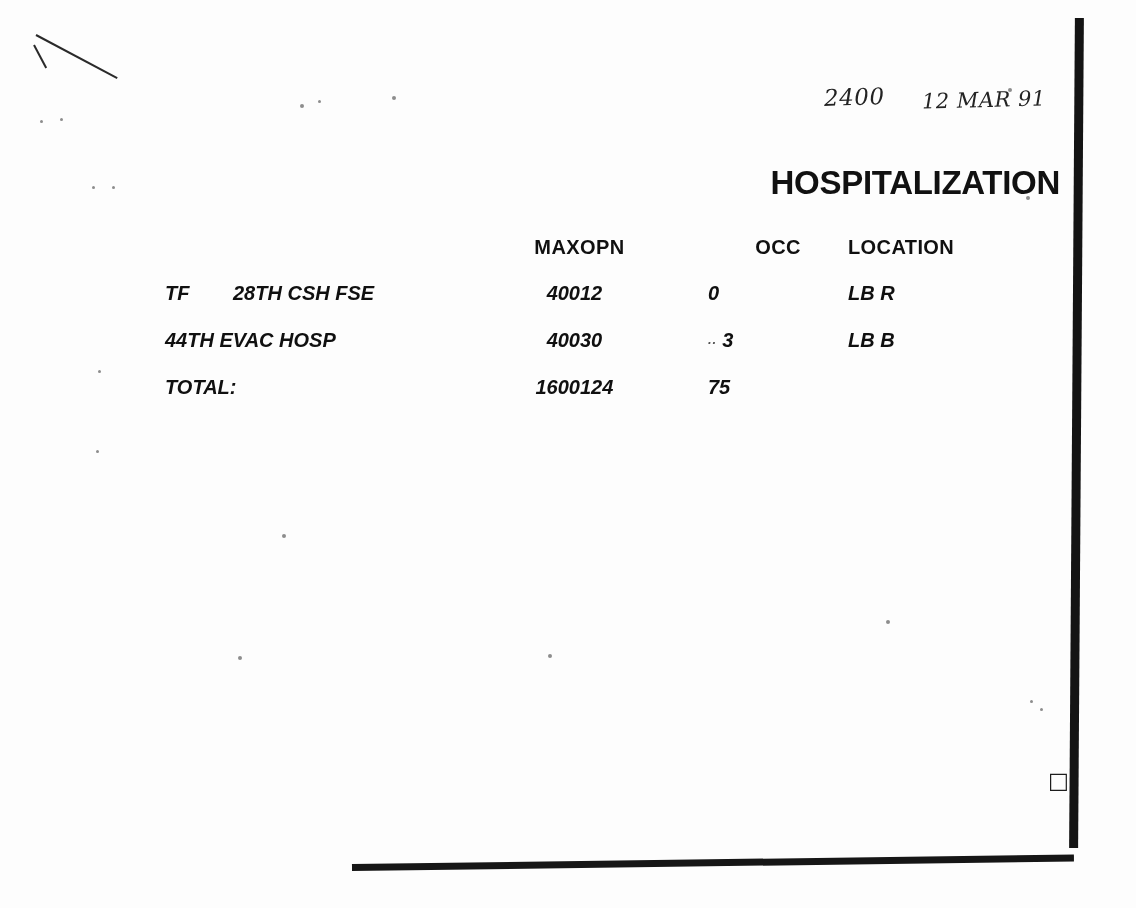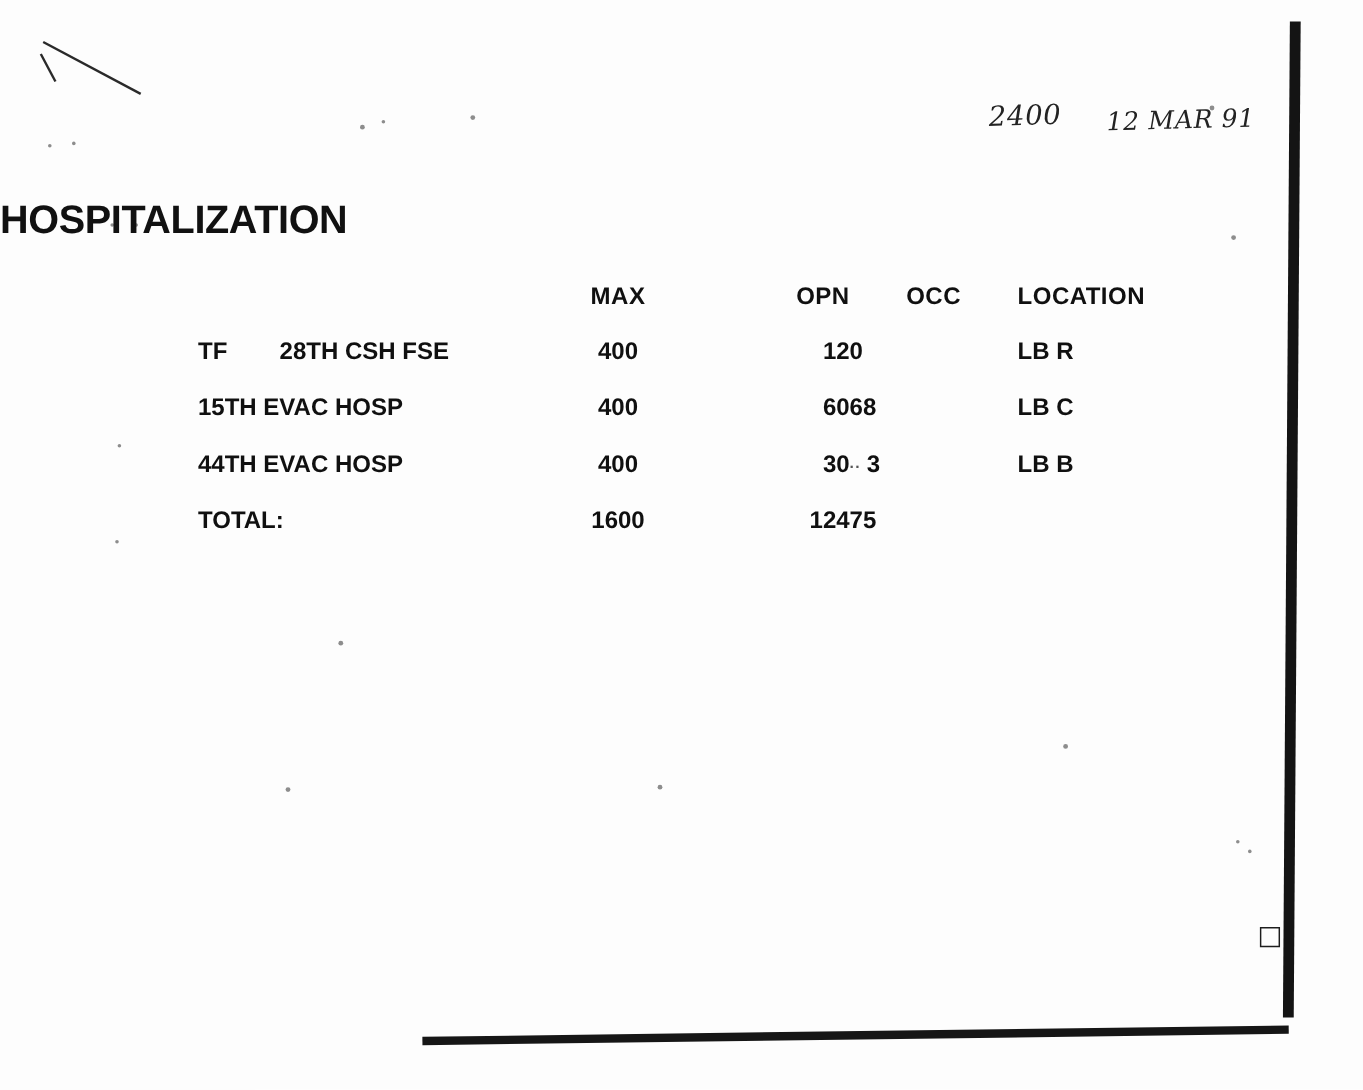--- a/index.html
+++ b/index.html
@@ -80,21 +80,21 @@
   }
   #hw-time { left: 824px; top: 84px; transform: rotate(-2deg); }
   #hw-date { left: 922px; top: 88px; transform: rotate(-1.5deg); font-size: 21px; }
 
   
   #doc-title {
     position: absolute;
     left: 0;
     top: 164px;
     width: 1060px;
-    text-align: left;
+    text-align: right;
     font-size: 33px;
     font-weight: bold;
     letter-spacing: -0.3px;
     color: #111111;
   }
 
   
   #hosp-table {
     position: absolute;
     left: 165px;
@@ -109,24 +109,25 @@
     font-weight: bold;
     vertical-align: middle;
   }
   #hosp-table thead th {
     height: 46px;
     font-size: 20px;
     letter-spacing: 0.4px;
   }
   #hosp-table tbody td {
     height: 47px;
+    font-style: italic;
   }
   .col-unit   { width: 285px; text-align: left;   padding-left: 6px; }
-  .col-max    { width: 130px; text-align: center; }
-  .col-opn    { width: 128px; text-align: right; }
+  .col-max    { width: 130px; text-align: right; }
+  .col-opn    { width: 128px; text-align: left; }
   .col-occ    { width: 140px; }
   .col-loc    { width: 200px; text-align: left; padding-left: 22px; }
 
   .unit-indent { padding-left: 6px; }
   .unit-indent .tf-tag { display: inline-block; width: 68px; }
 
   
   .tick-marks {
     display: inline-block;
     font-size: 13px;
@@ -194,29 +195,20 @@
         <td class="col-unit unit-indent">
           <span class="tf-tag">TF</span><span>28TH CSH FSE</span>
         </td>
         <td class="col-max">400</td>
         <td class="col-opn">12</td>
         <td class="col-occ">0</td>
         <td class="col-loc">LB R</td>
       </tr>
       <tr>
         <td class="col-unit unit-indent">
-          <span>15TH EVAC HOSP</span>
-        </td>
-        <td class="col-max">400</td>
-        <td class="col-opn">60</td>
-        <td class="col-occ">68</td>
-        <td class="col-loc">LB C</td>
-      </tr>
-      <tr>
-        <td class="col-unit unit-indent">
           <span>44TH EVAC HOSP</span>
         </td>
         <td class="col-max">400</td>
         <td class="col-opn">30</td>
         <td class="col-occ">
           <span class="tick-marks">..</span><span>3</span>
         </td>
         <td class="col-loc">LB B</td>
       </tr>
       <tr>

